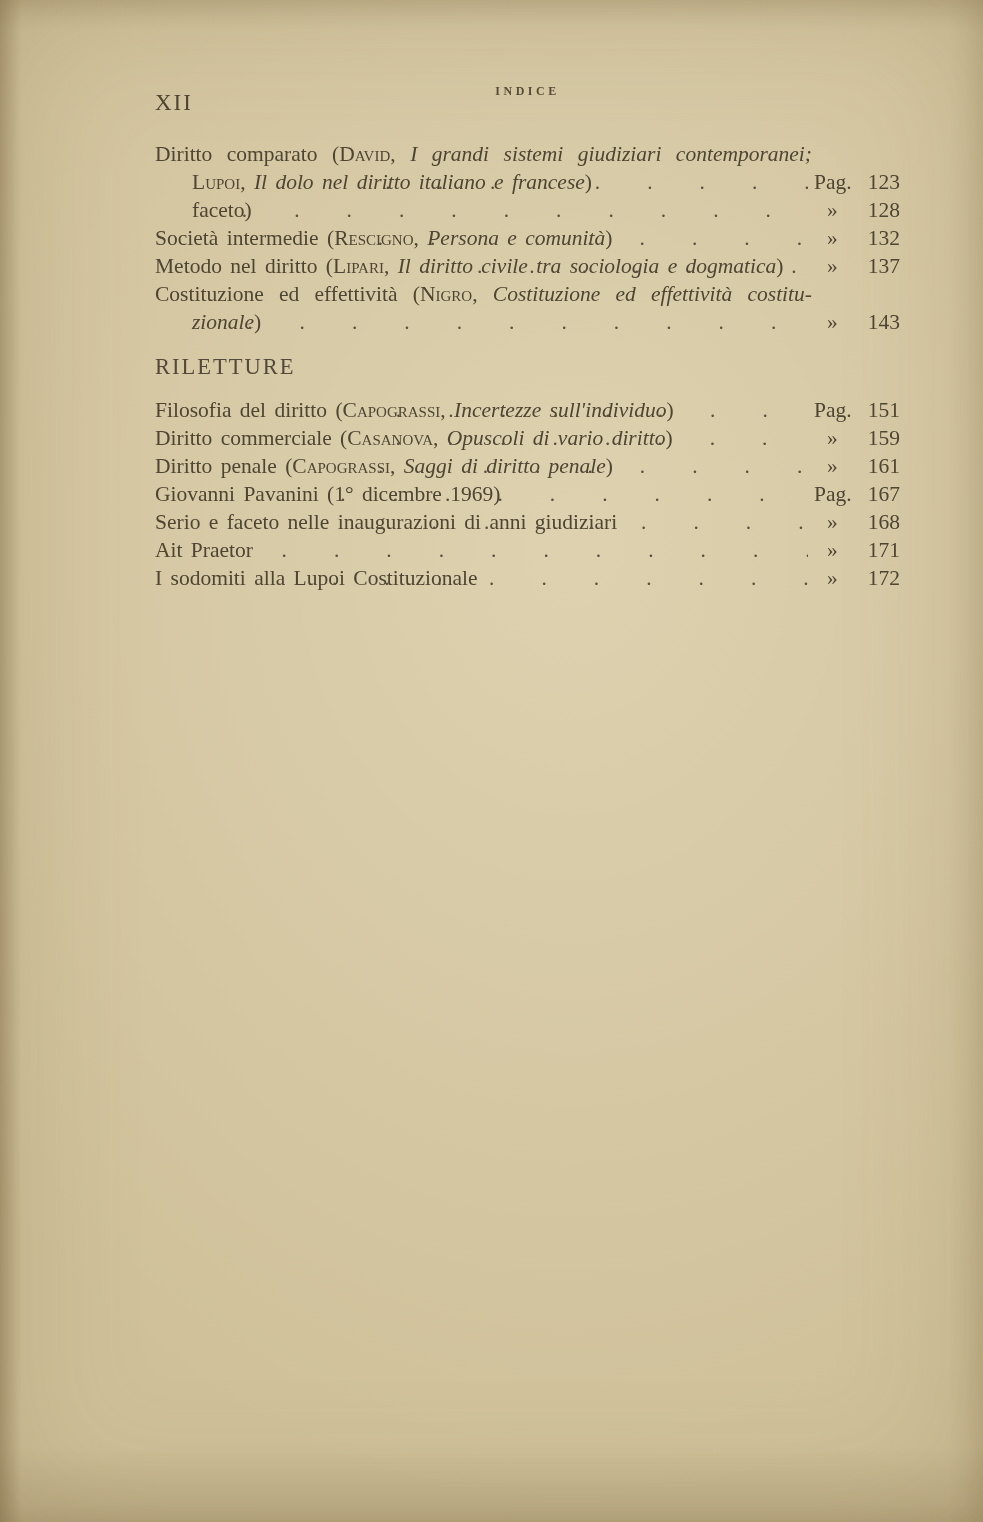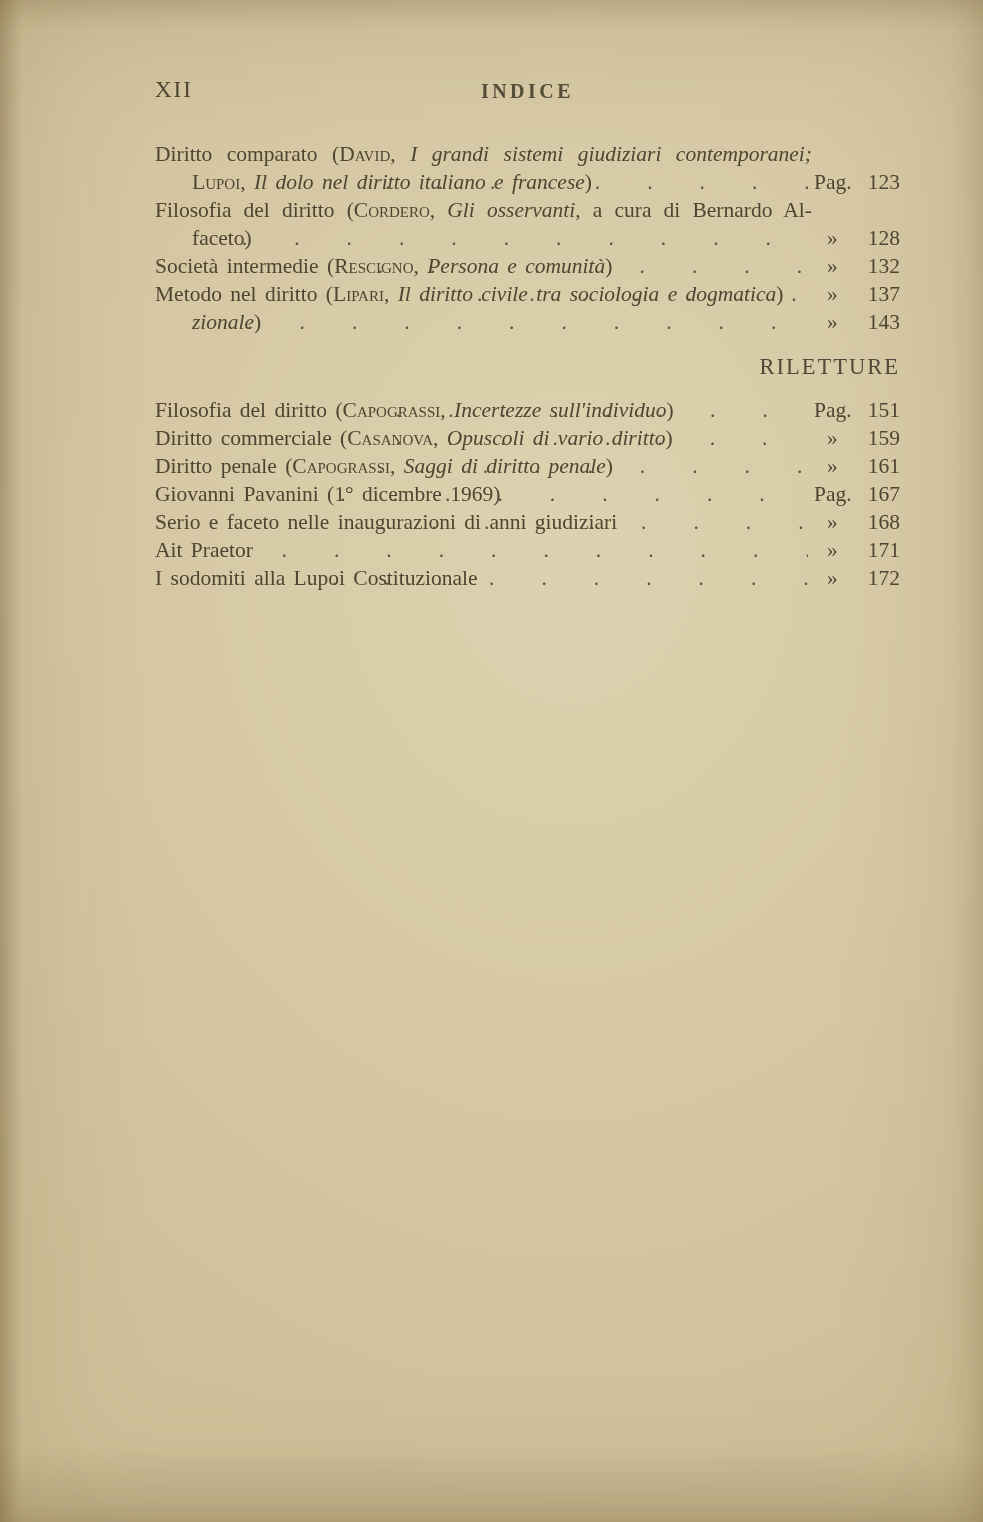--- a/index.html
+++ b/index.html
@@ -21,26 +21,26 @@
   }
   .vignette {
     position: absolute; inset: 0; pointer-events: none;
     box-shadow: inset 0 0 140px rgba(115,90,45,0.22), inset 0 0 18px rgba(115,90,45,0.10);
   }
   
   .pg-header {
     position: absolute; left: 155px; top: 78px; width: 745px; height: 30px;
   }
   .folio {
-    position: absolute; left: 0; top: 0;
+    position: absolute; left: 0; top: 13px;
     font-size: 23px; letter-spacing: 2px; line-height: 24px;
   }
   .running-title {
     position: absolute; left: 0; right: 0; top: 4px; text-align: center;
-    font-size: 20px; letter-spacing: 3.5px; line-height: 18px; font-weight: bold;
+    font-size: 12px; letter-spacing: 3.5px; line-height: 18px; font-weight: bold;
     color: #554c39;
   }
   
   #toc {
     position: absolute; left: 155px; top: 140px; width: 745px;
     font-size: 21.5px; word-spacing: 3px;
   }
   .row {
     display: flex; align-items: baseline;
     height: 28px; line-height: 28px; white-space: nowrap; font-family: Liberation Serif, serif;
@@ -58,21 +58,21 @@
     flex: 1 1 auto; min-width: 0; overflow: hidden;
     margin: 0 6px 0 14px; white-space: nowrap;
     letter-spacing: 47px; color: #5a5140;
   }
   .page {
     flex: 0 0 auto; width: 86px;
     display: inline-flex; justify-content: space-between; align-items: baseline;
   }
   .plabel.guill { padding-left: 13px; }
   .heading {
-    position: relative; text-align: right;
+    position: relative; text-align: left;
     font-size: 22.5px; letter-spacing: 2px;
     height: 26px; line-height: 26px;
     color: #53493a;
   }
   .section.sec-1 .heading { margin: 18px 0 16px 0; }
   .section.sec-2 .heading { margin: 26px 0 18px 0; }
   .heading-dots {
     position: absolute; right: 48px; top: 6px;
     font-size: 20px; letter-spacing: 0; word-spacing: 46px;
     color: rgba(78,69,51,0.75);
@@ -92,21 +92,20 @@
     <div class="section sec-0">
       <div class="row fill"><span class="txt"><span class="r">Diritto comparato (</span><span class="sc">David</span><span class="r">, </span><span class="i">I grandi sistemi giudiziari contemporanei;</span></span></div>
       <div class="row indent">
         <span class="txt"><span class="sc">Lupoi</span><span class="r">, </span><span class="i">Il dolo nel diritto italiano e francese</span><span class="r">)</span></span>
         <span class="leader">..................</span>
         <span class="page">
           <span class="plabel">Pag.</span>
           <span class="pnum">123</span>
         </span>
       </div>
-      <div class="row fill"><span class="txt"><span class="r">Filosofia del diritto (</span><span class="sc">Cordero</span><span class="r">, </span><span class="i">Gli osservanti</span><span class="r">, a cura di Bernardo Al-</span></span></div>
       <div class="row indent">
         <span class="txt"><span class="r">faceto)</span></span>
         <span class="leader">..................</span>
         <span class="page">
           <span class="plabel guill">»</span>
           <span class="pnum">128</span>
         </span>
       </div>
       <div class="row">
         <span class="txt"><span class="r">Società intermedie (</span><span class="sc">Rescigno</span><span class="r">, </span><span class="i">Persona e comunità</span><span class="r">)</span></span>
@@ -117,20 +116,21 @@
         </span>
       </div>
       <div class="row">
         <span class="txt"><span class="r">Metodo nel diritto (</span><span class="sc">Lipari</span><span class="r">, </span><span class="i">Il diritto civile tra sociologia e dogmatica</span><span class="r">)</span></span>
         <span class="leader">..................</span>
         <span class="page">
           <span class="plabel guill">»</span>
           <span class="pnum">137</span>
         </span>
       </div>
+      <div class="row fill"><span class="txt"><span class="r">Costituzione ed effettività (</span><span class="sc">Nigro</span><span class="r">, </span><span class="i">Costituzione ed effettività costitu-</span></span></div>
       <div class="row indent">
         <span class="txt"><span class="i">zionale</span><span class="r">)</span></span>
         <span class="leader">..................</span>
         <span class="page">
           <span class="plabel guill">»</span>
           <span class="pnum">143</span>
         </span>
       </div>
     </div>
     <div class="section sec-1">

